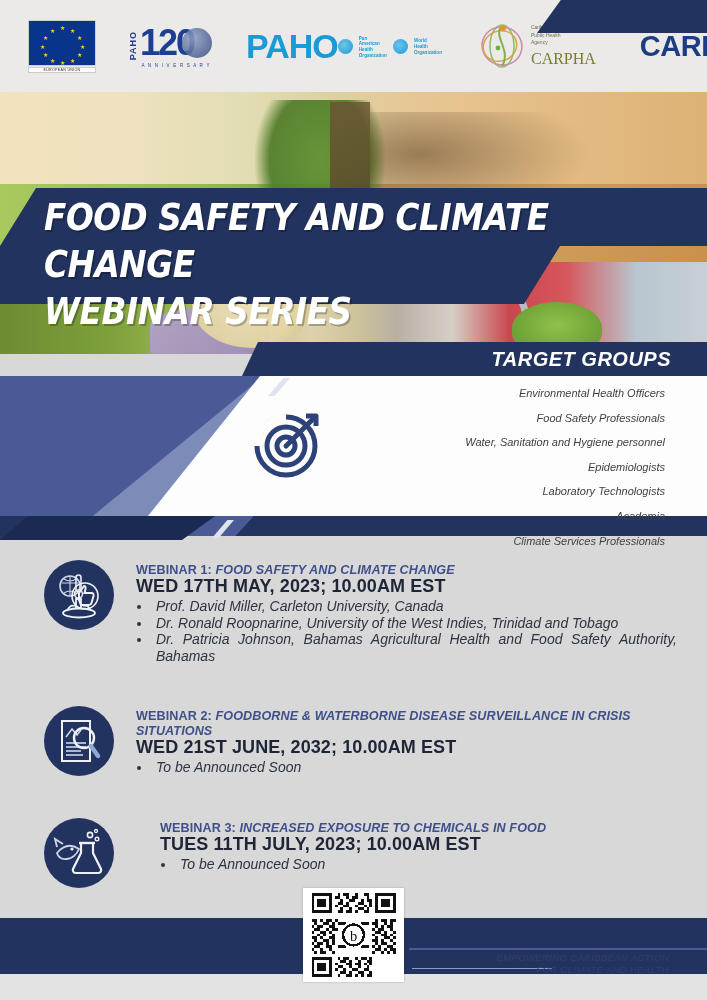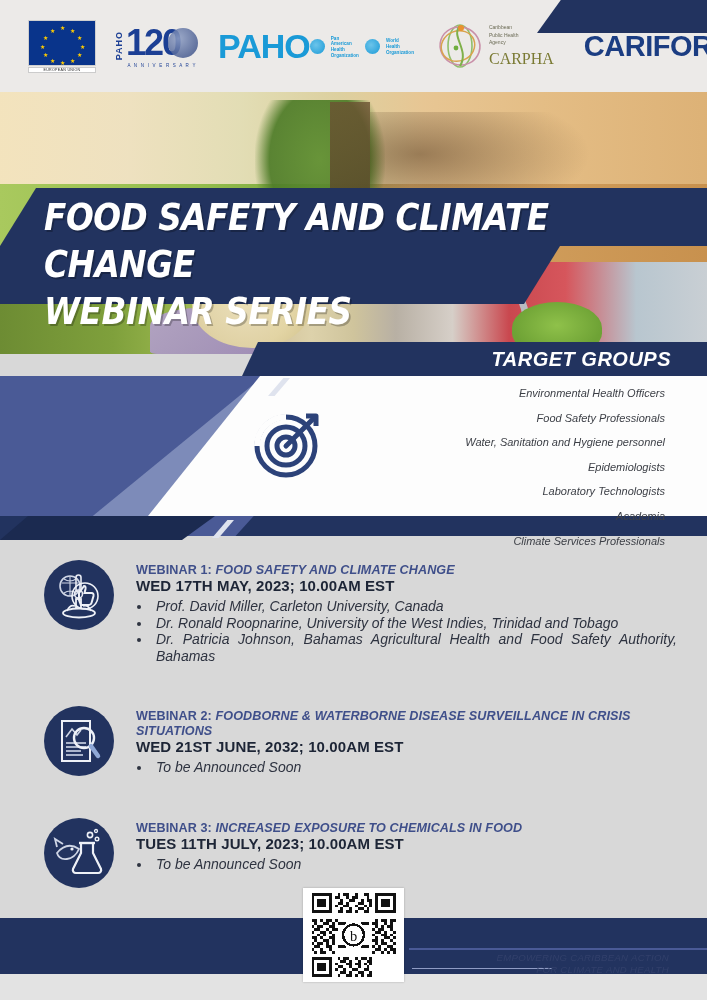--- a/index.html
+++ b/index.html
@@ -9,21 +9,21 @@
     background: #d6d6d6;
     overflow: hidden;
     position: relative;
   }
   .poster { position:relative; width:707px; height:1000px; background:#d8d8d8; overflow:hidden; }
 
   
   .logobar {
     position:absolute; left:0; top:0; width:707px; height:92px;
     background:#eceae8;
-    display:flex; align-items:center; gap:4px; padding-left:28px;
+    display:flex; align-items:center; gap:18px; padding-left:28px;
     z-index:5;
   }
   .corner-navy {
     position:absolute; right:0; top:0; width:170px; height:33px;
     background:#22335f;
     clip-path: polygon(14% 0, 100% 0, 100% 100%, 0 100%);
     z-index:6;
   }
   .logo { display:flex; align-items:center; justify-content:center; }
 
@@ -212,21 +212,21 @@
     width:70px; height:70px; border-radius:50%; background:#22335f;
     flex:none; margin-right:22px; position:relative;
     display:flex; align-items:center; justify-content:center;
   }
   .wb-body { flex:1; padding-top:3px; }
   .wb-title {
     font-size:12.6px; font-weight:bold; color:#3f4f8a; letter-spacing:.1px; line-height:15px;
   }
   .wb-title i { font-style:italic; }
   .wb-date {
-    font-size:15px; font-weight:bold; color:#1d2536; letter-spacing:.1px; line-height:16px;
+    font-size:18px; font-weight:bold; color:#1d2536; letter-spacing:.1px; line-height:16px;
   }
   .wb-speakers { margin:4px 0 0 16px; }
   .wb-speakers li {
     font-style:italic; font-size:14px; color:#2e3340; line-height:16.5px;
     list-style:disc; text-align:justify; padding-left:4px;
   }
 
   
   .footer-band {
     position:absolute; left:0; top:918px; width:707px; height:56px;
@@ -438,21 +438,21 @@
           <span>WEBINAR 2:</span>
           <i>FOODBORNE &amp; WATERBORNE DISEASE SURVEILLANCE IN CRISIS SITUATIONS</i>
         </div>
         <div class="wb-date">WED 21ST JUNE, 2032; 10.00AM EST</div>
         <ul class="wb-speakers">
           <li>To be Announced Soon</li>
         </ul>
       </div>
     </div>
 
-    <div class="webinar" style="padding-top:42px;">
+    <div class="webinar" style="padding-top:42px;gap:24px;">
       <div class="wb-icon">
         <svg width="52" height="52" viewBox="0 0 52 52">
           <path d="M4 26 q10 -12 22 -4 q-4 9 -12 10 q-8 1 -10 -6 z" fill="none" stroke="#cfd6e6" stroke-width="1.8"></path>
           <path d="M4 20 l-2 -8 l8 5" fill="none" stroke="#cfd6e6" stroke-width="1.8"></path>
           <circle cx="19" cy="22" r="1.6" fill="#eef1f7"></circle>
           <path d="M28 16 h12 v10 l8 16 a3 3 0 0 1 -3 4 h-22 a3 3 0 0 1 -3 -4 l8 -16 z" fill="none" stroke="#eef1f7" stroke-width="2.2"></path>
           <line x1="26" y1="16" x2="42" y2="16" stroke="#eef1f7" stroke-width="2.4"></line>
           <circle cx="37" cy="8" r="2.6" fill="none" stroke="#eef1f7" stroke-width="1.6"></circle>
           <circle cx="44" cy="12" r="1.8" fill="none" stroke="#eef1f7" stroke-width="1.4"></circle>
           <circle cx="43" cy="4" r="1.5" fill="none" stroke="#eef1f7" stroke-width="1.3"></circle>

